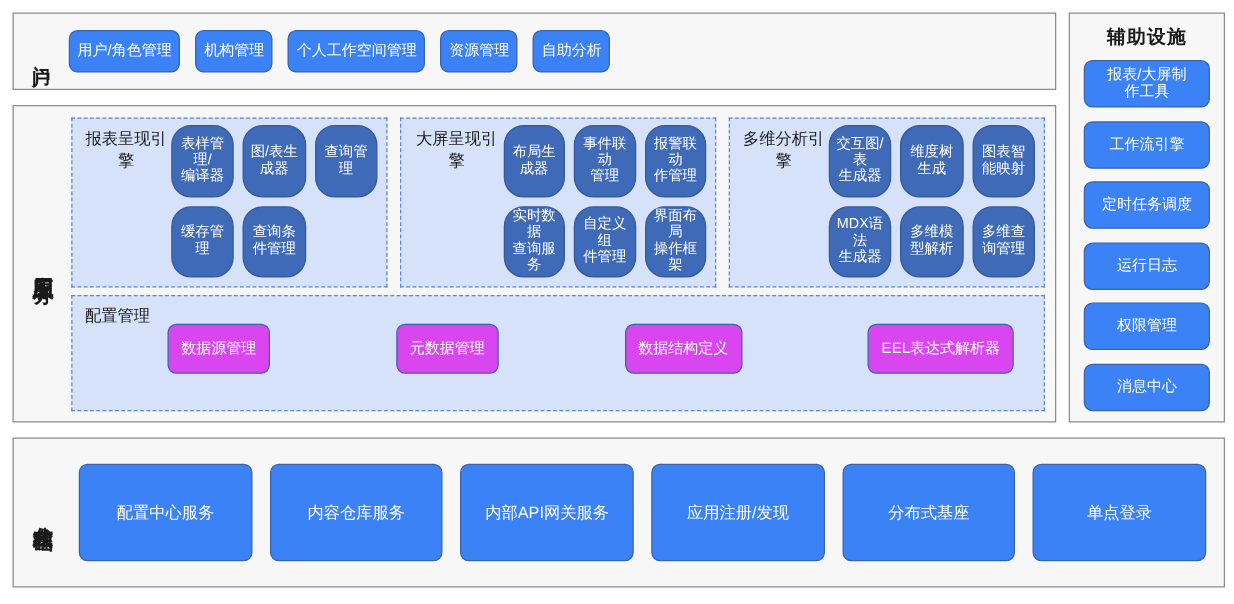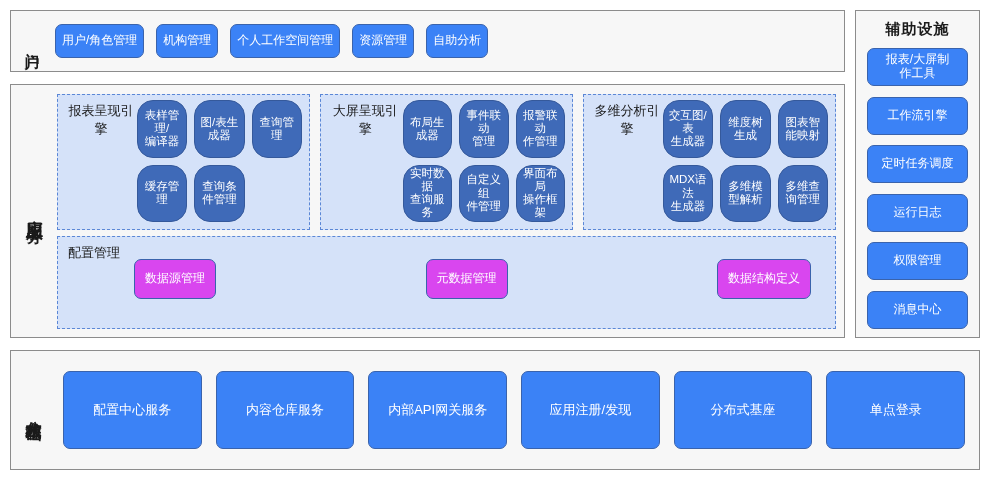--- a/index.html
+++ b/index.html
@@ -207,20 +207,21 @@
       </div>
 
     </div>
 
     <div class="config">
       <div class="config-title">配置管理</div>
       <div class="config-row">
         <div class="btn cfg">数据源管理</div>
         <div class="btn cfg">元数据管理</div>
         <div class="btn cfg">数据结构定义</div>
+        <div class="btn cfg">EEL表达式解析器</div>
       </div>
     </div>
   </div>
 
   <div class="outer" id="dist">
     <div class="vlabel">分布式基础</div>
     <div class="dist-row">
       <div class="btn">配置中心服务</div>
       <div class="btn">内容仓库服务</div>
       <div class="btn">内部API网关服务</div>

